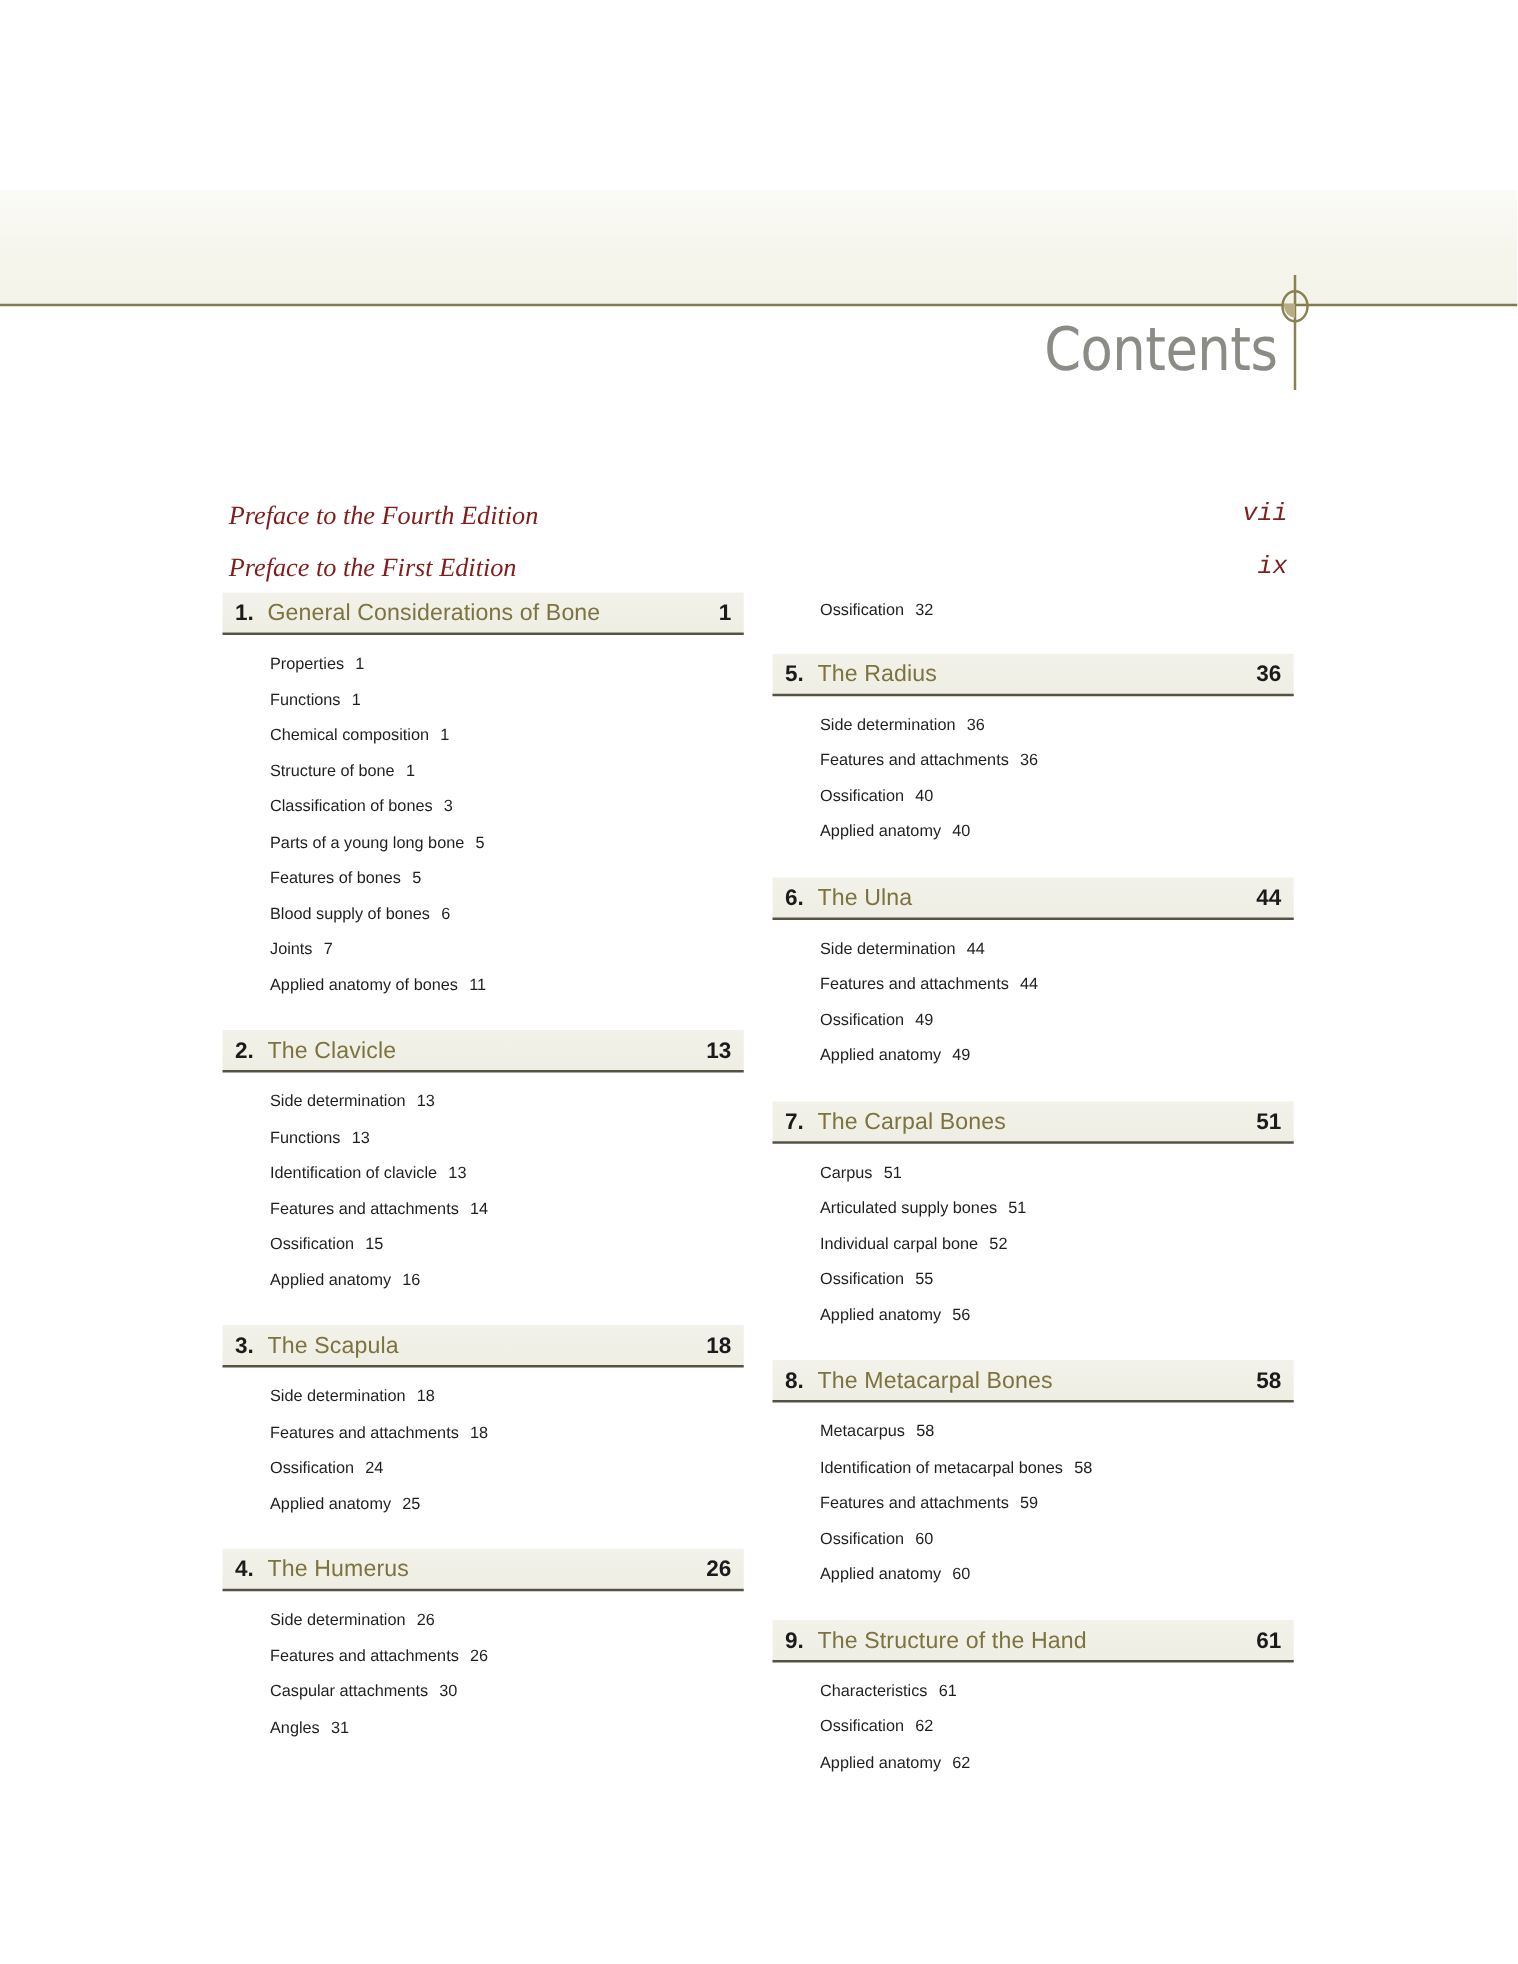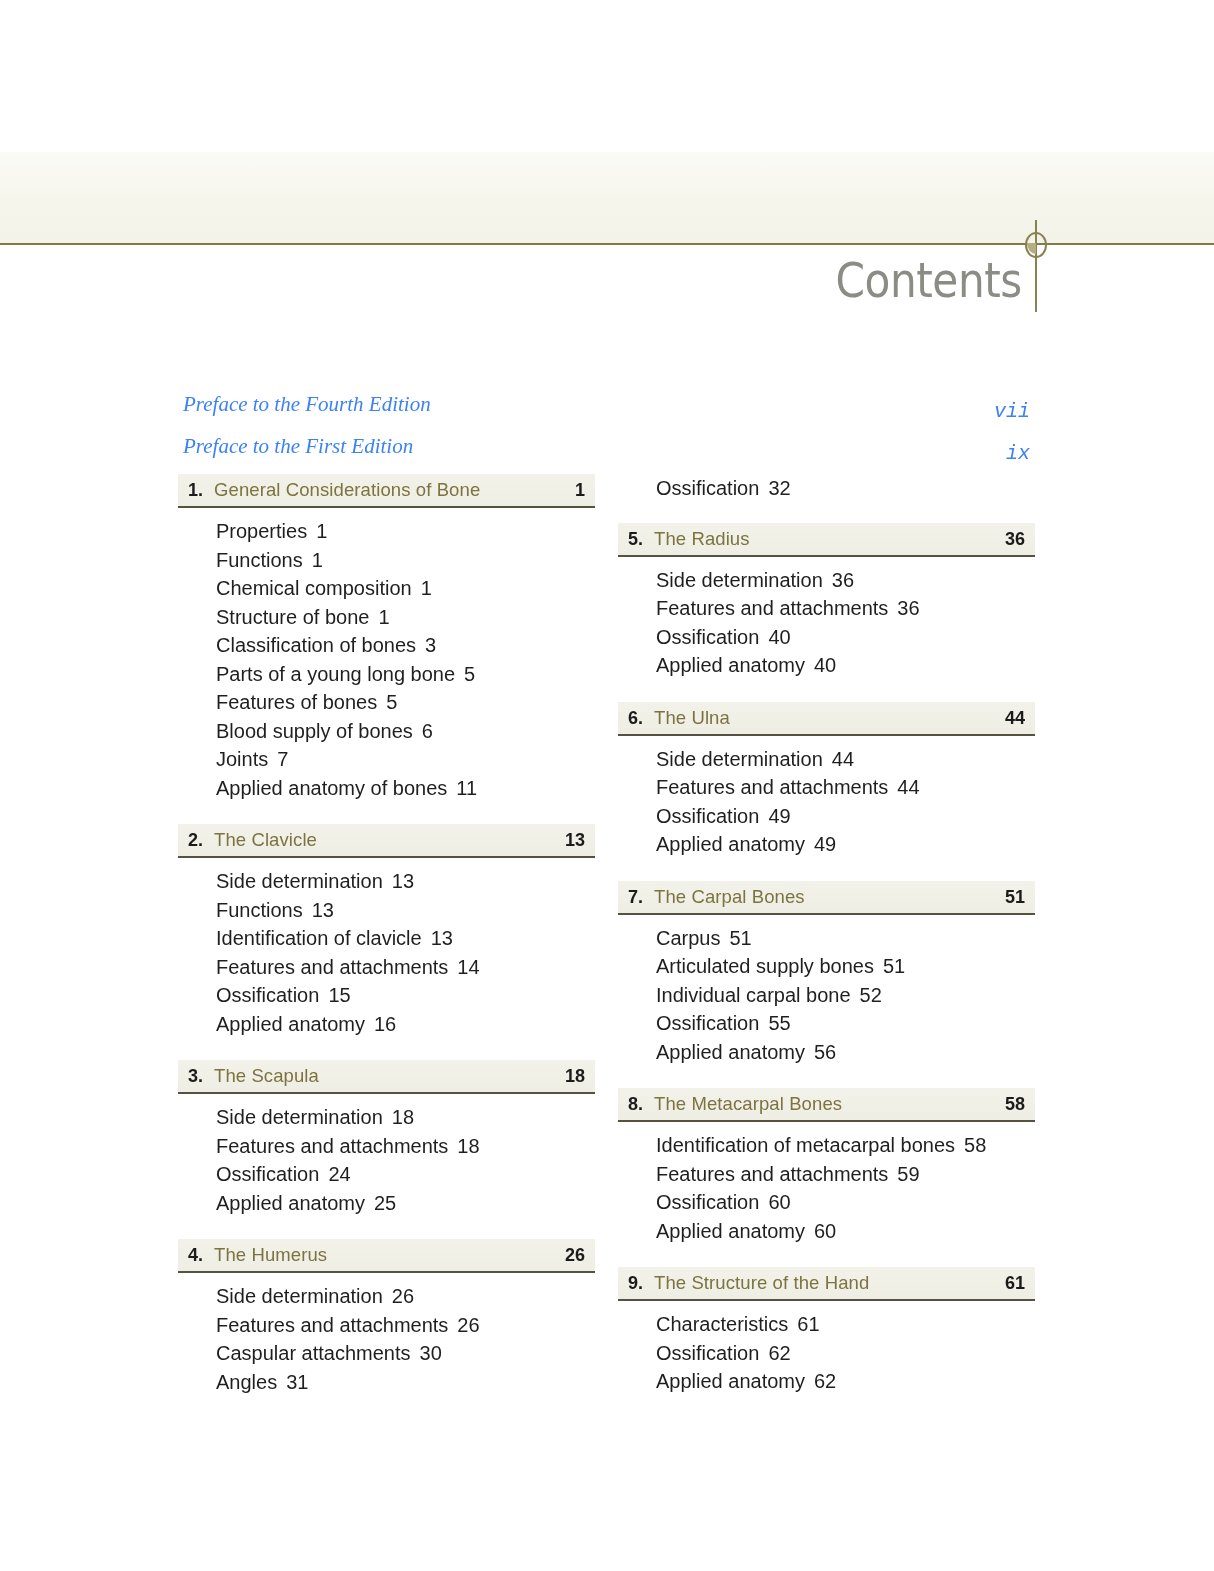--- a/index.html
+++ b/index.html
@@ -79,25 +79,25 @@
   
   .preface-block {
     position: absolute;
     left: 183px;
     top: 383px;
     width: 847px;
   }
   .preface-row {
     display: flex;
     justify-content: space-between;
-    align-items: center;
+    align-items: flex-end;
     font-family: "Liberation Serif", serif;
     font-style: italic;
     font-size: 21px;
-    color: #3b82f6;
+    color: #7f1d1d;
     line-height: 26px;
   }
   .preface-page {
     font-family: Liberation Mono, monospace;
     font-style: italic;
     font-size: 20px;
     margin-top: 16px;
   }
 
   
@@ -151,21 +151,21 @@
     padding-right: 2px;
   }
 
   
   .sub-list {
     margin: 0;
     padding: 9px 0 22px 38px;
     list-style: none;
   }
   .sub-item {
-    font-size: 20px;
+    font-size: 13px;
     color: #1f1f1f;
     line-height: 28.5px;
     white-space: nowrap;
   }
   .sub-page {
     padding-left: 9px;
   }
 
   
   .continuation .sub-list {
@@ -302,20 +302,21 @@
           <li class="sub-item"><span>Applied anatomy</span><span class="sub-page">56</span></li>
         </ul>
       </div>
       <div class="chapter">
         <div class="chapter-bar">
           <span class="chapter-num">8.</span>
           <span class="chapter-title">The Metacarpal Bones</span>
           <span class="chapter-page">58</span>
         </div>
         <ul class="sub-list">
+          <li class="sub-item"><span>Metacarpus</span><span class="sub-page">58</span></li>
           <li class="sub-item"><span>Identification of metacarpal bones</span><span class="sub-page">58</span></li>
           <li class="sub-item"><span>Features and attachments</span><span class="sub-page">59</span></li>
           <li class="sub-item"><span>Ossification</span><span class="sub-page">60</span></li>
           <li class="sub-item"><span>Applied anatomy</span><span class="sub-page">60</span></li>
         </ul>
       </div>
       <div class="chapter">
         <div class="chapter-bar">
           <span class="chapter-num">9.</span>
           <span class="chapter-title">The Structure of the Hand</span>

